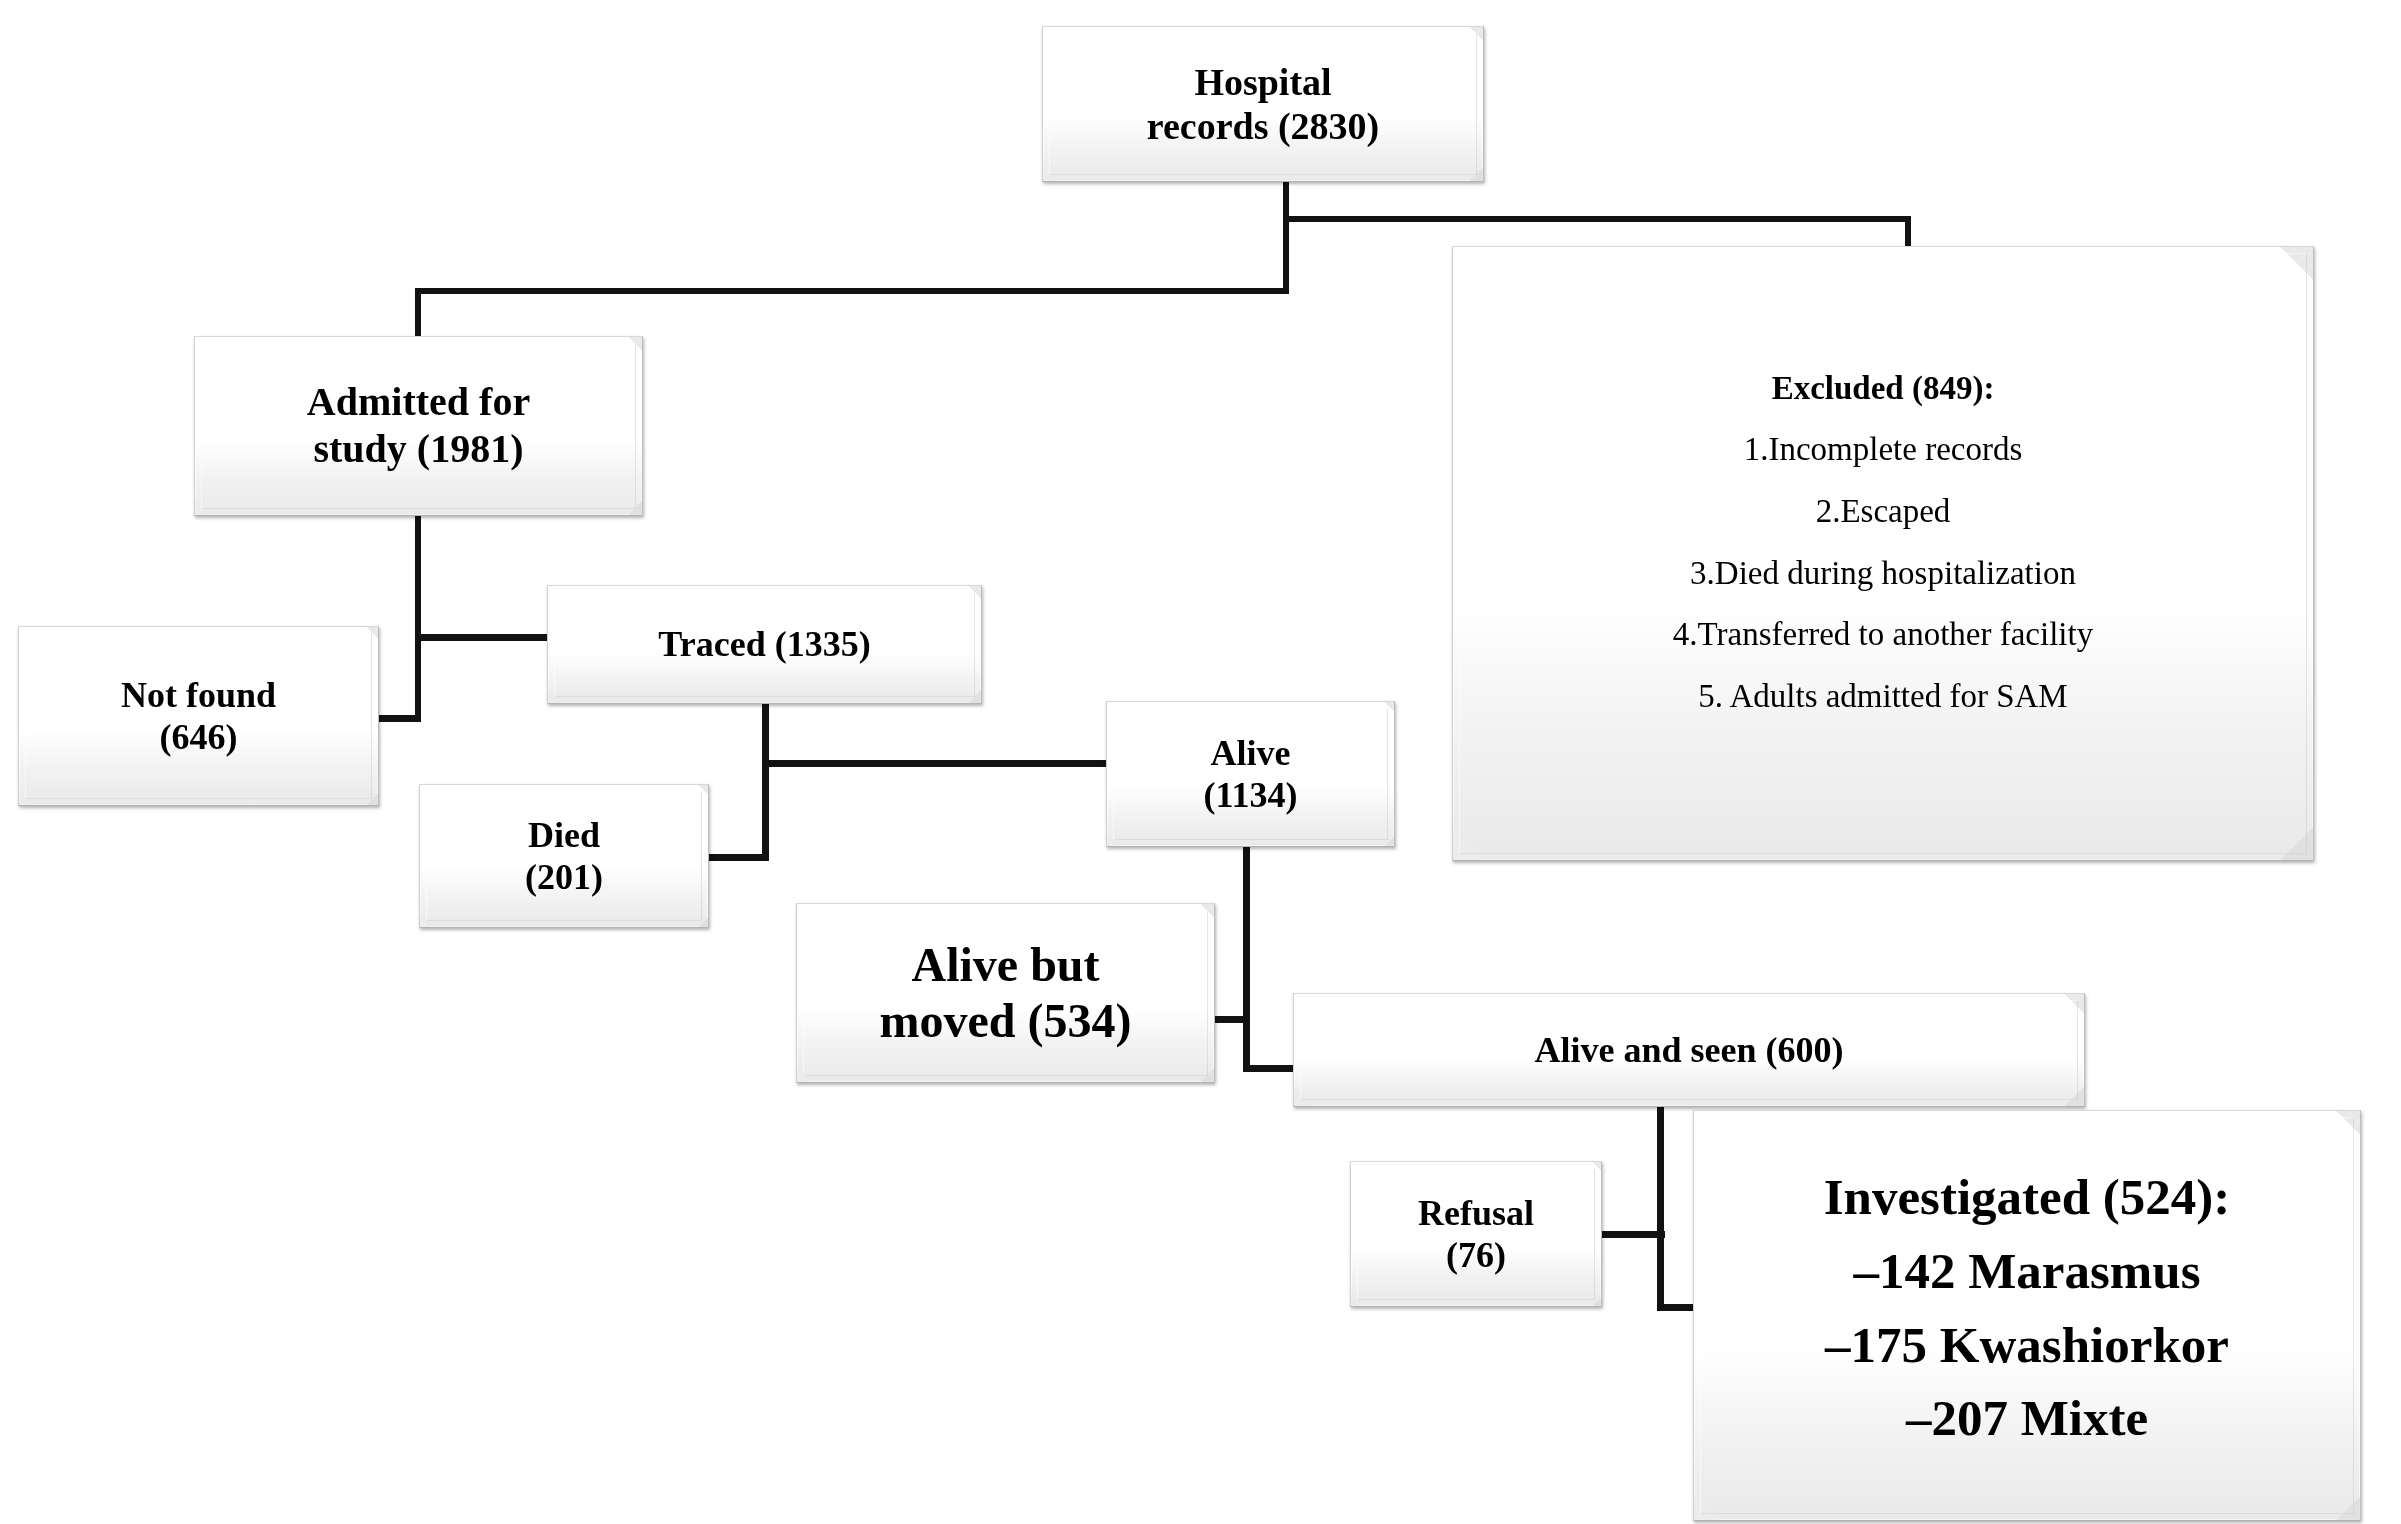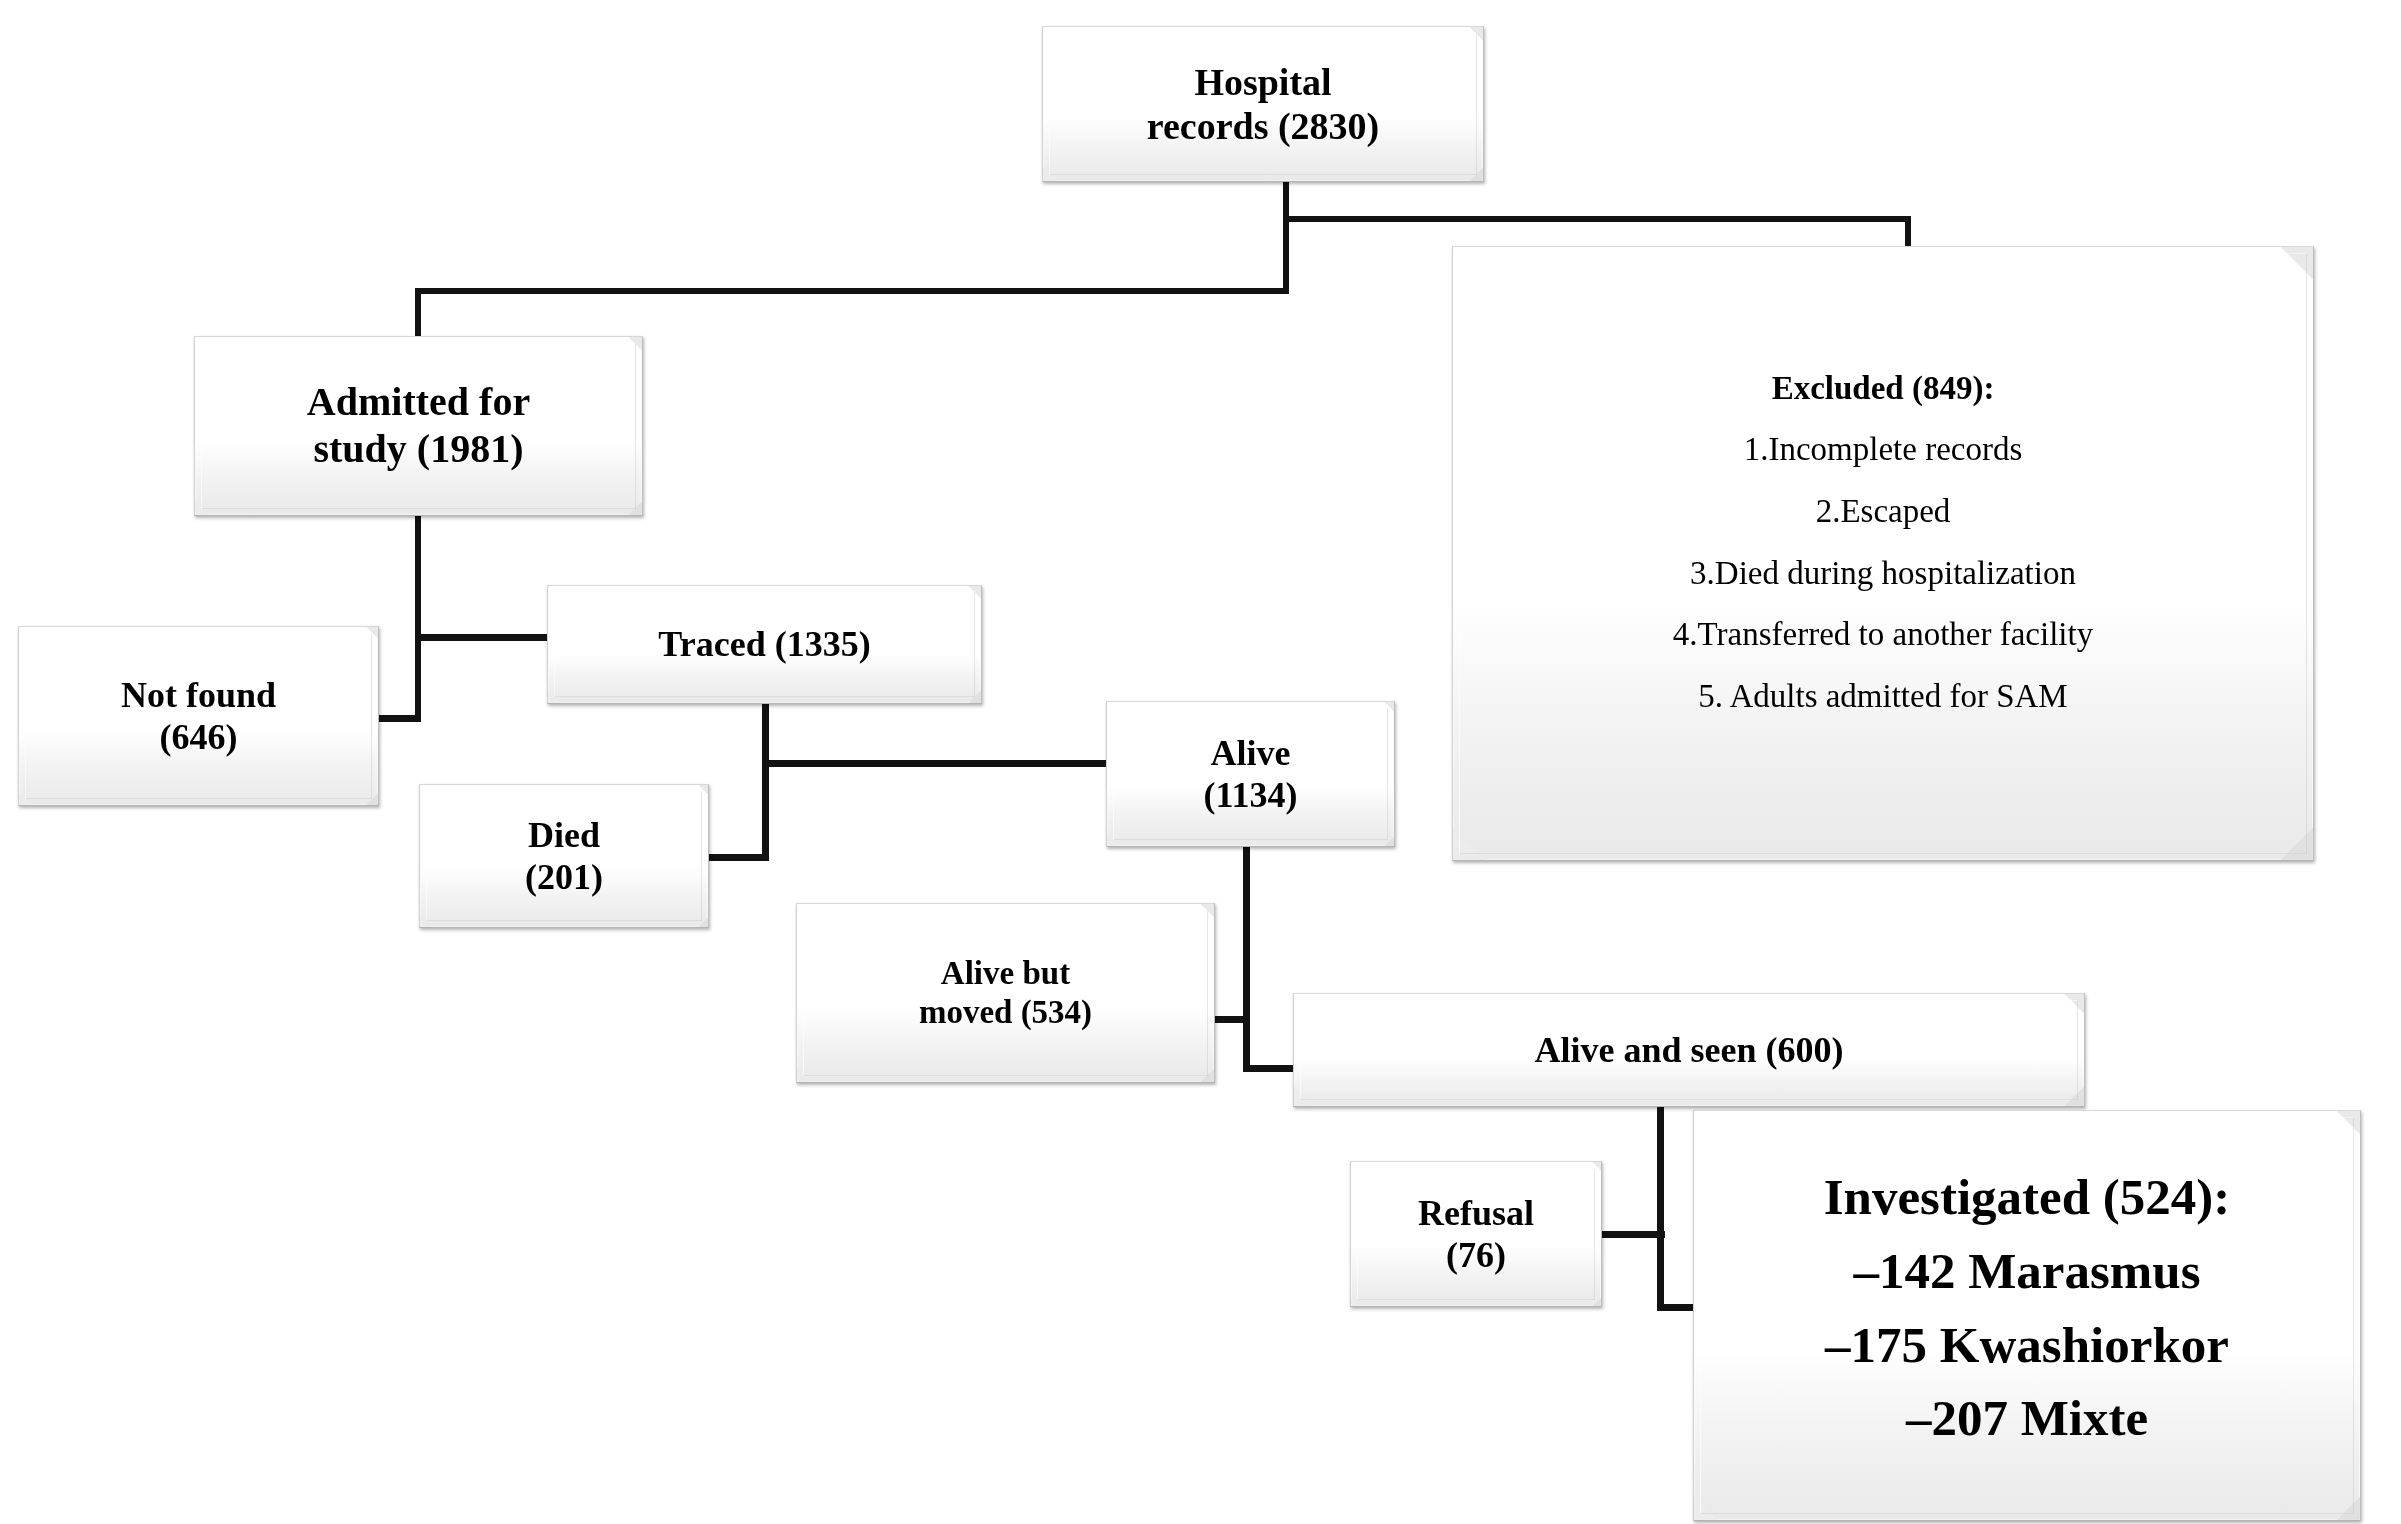--- a/index.html
+++ b/index.html
@@ -156,21 +156,21 @@
     </span>
   </div>
 
   <div class="node" style="left:1106px; top:701px; width:289px; height:146px; font-size:36px;">
     <span class="txt bold">
       <span>Alive</span><br>
       <span>(1134)</span>
     </span>
   </div>
 
-  <div class="node" style="left:796px; top:903px; width:419px; height:180px; font-size:33px;">
+  <div class="node" style="left:796px; top:903px; width:419px; height:180px; font-size:48px;">
     <span class="txt bold">
       <span>Alive but</span><br>
       <span>moved (534)</span>
     </span>
   </div>
 
   <div class="node" style="left:1293px; top:993px; width:792px; height:114px; font-size:36px;">
     <span class="txt bold">
       <span>Alive and seen (600)</span>
     </span>

